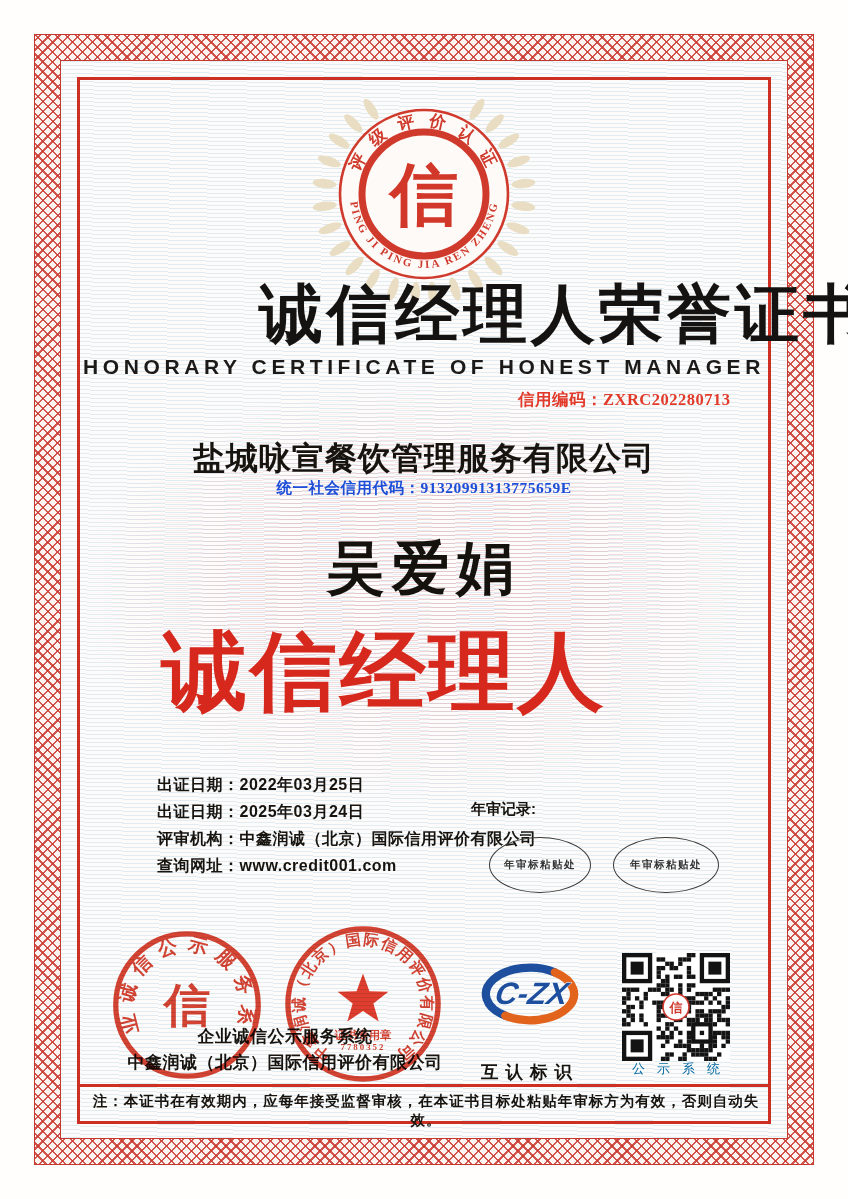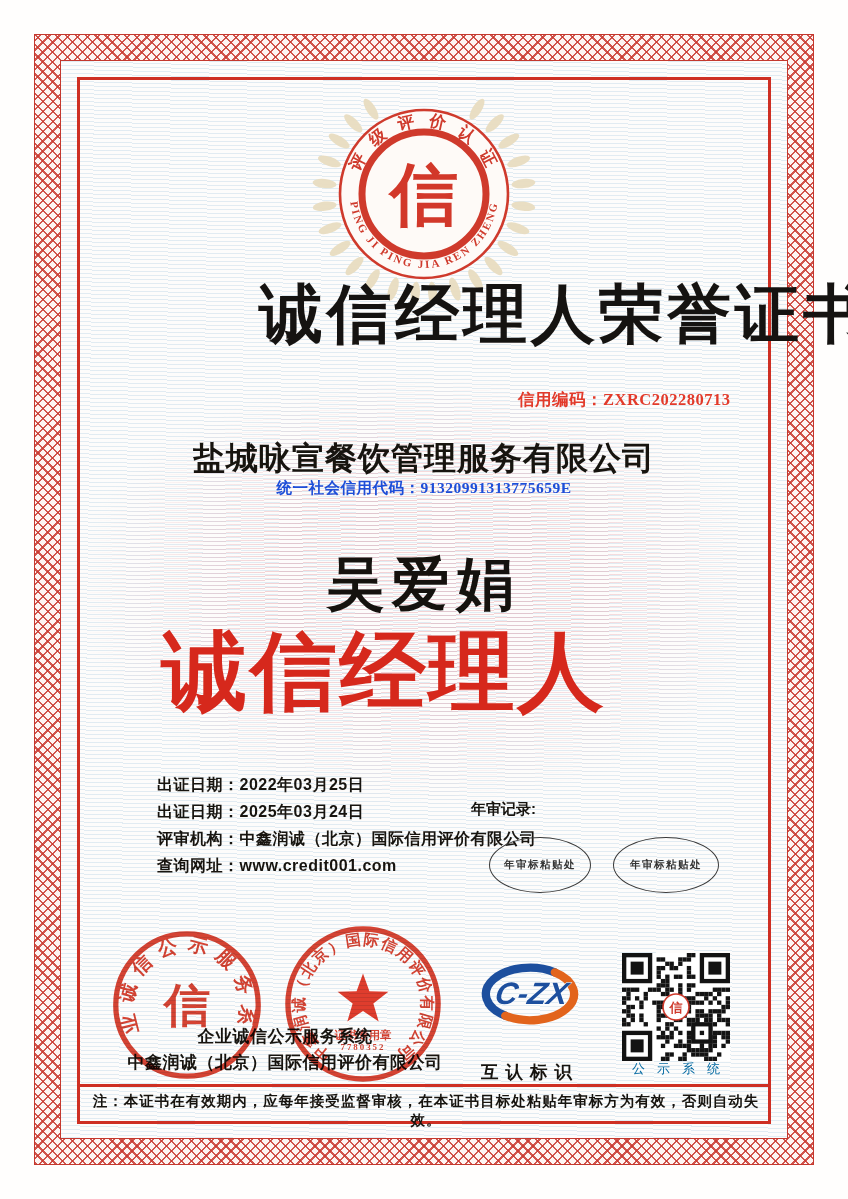--- a/index.html
+++ b/index.html
@@ -62,21 +62,21 @@
   .company-name{
     position:absolute;left:0;width:848px;top:437px;z-index:3;text-align:center;
     font-size:32px;font-weight:900;color:#17140f;letter-spacing:1px;
   }
   .company-uscc{
     position:absolute;left:0;width:848px;top:478px;z-index:3;text-align:center;
     font-size:15.5px;font-weight:700;color:#1d4ed8;letter-spacing:.5px;
   }
   .person-name{
     position:absolute;left:0;width:848px;top:530px;z-index:3;text-align:center;
-    font-size:58px;font-weight:900;color:#15120e;letter-spacing:7px;margin-top:16px;
+    font-size:58px;font-weight:900;color:#15120e;letter-spacing:7px;
   }
   .honor-title{
     position:absolute;left:0;width:768px;top:614px;z-index:3;text-align:center;
     font-size:86px;font-weight:900;color:#d6281c;letter-spacing:3px;
   }
   
   .details{position:absolute;left:122px;top:775px;z-index:3;}
   .detail-row{height:27px;font-size:16px;font-weight:700;color:#17140f;
     font-family:"Liberation Sans", sans-serif;letter-spacing:.5px;margin-left:35px;}
   
@@ -160,20 +160,21 @@
     <text font-size="16.5" font-weight="900" fill="#cf3a2c" letter-spacing="4.5">
       <textPath href="#arcTop" startOffset="50%" text-anchor="middle">评 级  评 价  认 证</textPath>
     </text>
     <text font-size="11" font-weight="700" fill="#cf3a2c" letter-spacing="2.2">
       <textPath href="#arcBot" startOffset="50%" text-anchor="middle">PING JI PING JIA REN ZHENG</textPath>
     </text>
     <text x="135" y="128" font-size="68" font-weight="900" fill="#d2382a" text-anchor="middle" font-family="Liberation Serif, serif">信</text>
   </svg>
 
   <div class="title-cn">诚信经理人荣誉证书</div>
+  <div class="title-en">HONORARY CERTIFICATE OF HONEST MANAGER</div>
   <div class="credit-code">信用编码：ZXRC202280713</div>
 
   <div class="company-name">盐城咏宣餐饮管理服务有限公司</div>
   <div class="company-uscc">统一社会信用代码：91320991313775659E</div>
 
   <div class="person-name">吴爱娟</div>
   <div class="honor-title">诚信经理人</div>
 
   <div class="details">
     <div class="detail-row"><span>出证日期：</span><span>2022年03月25日</span></div>

